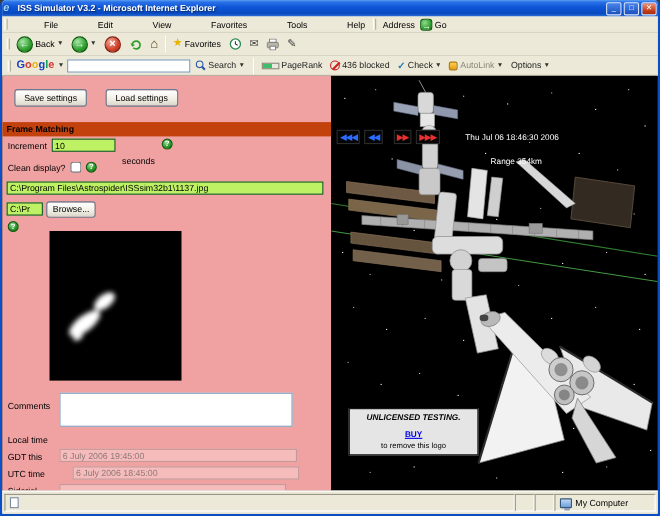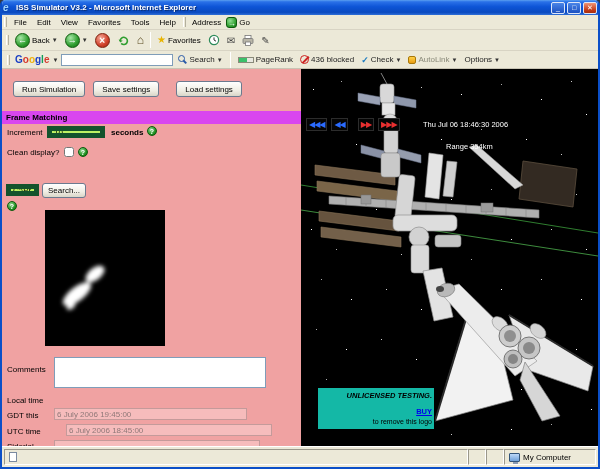--- a/index.html
+++ b/index.html
@@ -20,21 +20,21 @@
   .win-btns{ display:flex; gap:2px; }
   .win-btn{ width:14px; height:12px; border-radius:2px; border:1px solid #dce6f8;
     color:#fff; font-size:7px; line-height:9px; text-align:center;
     background:linear-gradient(#4a85e8,#1b50c0); }
   .win-btn.close{ background:linear-gradient(#ef9576,#c33b17 70%,#a52d0d); }
 
   
   .menubar{ position:absolute; top:15px; left:0; right:0; height:15px; background:#ECE9D8;
     display:flex; align-items:center; font-size:8px; border-bottom:1px solid #d8d4c4; }
   .grip{ width:3px; height:10px; border-left:1px solid #fff; border-right:1px solid #b3af9e; margin:0 2px; }
-  .menu-item{ padding:0 5px; color:#000; white-space:nowrap; }
+  .menu-item{ padding:0 5px; color:#000; white-space:nowrap;margin-left:26px; }
   .addr-label{ padding:0 3px 0 4px; color:#000; }
   .addr-field{ flex:1; height:12px; background:#fff; border:1px solid #7f9db9;
     display:flex; align-items:center; gap:2px; padding:0 2px; margin-right:2px; overflow:hidden; }
   .page-ico{ width:9px; height:9px; background:#fff; border:1px solid #8a9ab0; color:#2a6fe8;
     font-size:7px; font-weight:bold; font-style:italic; line-height:7px; text-align:center; flex:0 0 auto;}
   .addr-text{ flex:1; white-space:nowrap; overflow:hidden; font-size:8px; color:#000; }
   .addr-drop{ width:11px; height:10px; background:linear-gradient(#fdfdfd,#d8d5c8); border:1px solid #9a9a8a;
     font-size:6px; line-height:8px; text-align:center; color:#333; flex:0 0 auto;}
   .go-btn{ display:flex; align-items:center; gap:2px; padding:0 4px 0 2px; font-size:8px; color:#000; }
   .go-ico{ width:11px; height:11px; border-radius:3px; color:#fff; font-size:8px; line-height:11px; text-align:center;
@@ -77,24 +77,24 @@
   .content{ position:absolute; top:69px; left:0; width:596px; height:377px; background:#000; }
 
   
   .left-panel{ position:absolute; left:0; top:0; width:299px; height:377px; background:#f0a2a2;
     overflow:hidden; font-size:8px; color:#000; }
   .btn-row{ position:absolute; top:12px; left:11px; display:flex; }
   .xp-btn{ height:16px; font-size:8px; font-family:"Liberation Sans",sans-serif; padding:0 8px;
     background:linear-gradient(#ffffff,#f0eee4 60%,#d9d6c8); border:1px solid #6b7a8f; border-radius:3px; color:#000;}
   .xp-btn + .xp-btn{ margin-left:8px; }
   .xp-btn.last{ margin-left:17px; }
-  .band{ position:absolute; top:42px; left:0; width:100%; height:13px; background:#d946ef;
+  .band{ position:absolute; top:42px; left:0; width:100%; height:13px; background:#c2410c;
     font-weight:bold; font-size:8px; line-height:13px; padding-left:4px; }
   .lbl{ position:absolute; font-size:8px; white-space:nowrap; }
-  .inp{ position:absolute; height:12px; background:#bef264; border:5px solid #14532d; font-size:8px;
+  .inp{ position:absolute; height:12px; background:#bef264; border:1px solid #14532d; font-size:8px;
     font-family:"Liberation Sans",sans-serif; padding:0 2px; color:#000; }
   .inp.disabled{ background:#f6bcbc; border:1px solid #c49a9a; color:#8f7878; }
   .help{ position:absolute; width:10px; height:10px; border-radius:50%; color:#fff; font-size:7px;
     font-weight:bold; line-height:10px; text-align:center;
     background:radial-gradient(circle at 35% 30%, #8fd88f, #1e8e1e 65%, #0f6a0f); border:1px solid #0c5a0c; }
   .chkbox{ position:absolute; width:10px; height:10px; }
   .thumb{ position:absolute; left:43px; top:141px; width:120px; height:136px; background:#000; }
   .cmt-area{ position:absolute; left:52px; top:288px; width:212px; height:31px; background:#fff;
     border:1px solid #7f9db9; resize:none; font-size:8px; font-family:"Liberation Sans",sans-serif; }
 
@@ -115,22 +115,22 @@
       60px 330px #fff, 95px 320px #ccc, 140px 340px #fff, 180px 330px #aaa, 220px 320px #fff,
       260px 310px #ccc, 290px 340px #fff, 35px 360px #aaa, 75px 355px #fff, 150px 365px #ccc,
       210px 360px #fff, 250px 355px #aaa; }
   .scene{ position:absolute; left:0; top:0; }
   .vcr{ position:absolute; top:49px; left:5px; display:flex; gap:4px; }
   .vcr-btn{ height:13px; background:#050505; border:1px solid #2c2c2c; font-size:8px; line-height:11px;
     letter-spacing:-1px; padding:0 2px; text-align:center; color:#2b6bff; font-family:"DejaVu Sans",sans-serif; }
   .vcr-btn.red{ color:#e83030; }
   .vcr-btn.gap{ margin-left:6px; }
   .vtext{ position:absolute; color:#fff; font-size:7.5px; white-space:nowrap; }
-  .license{ position:absolute; left:16px; top:318px; width:118px; background:#14b8a6; border:1px solid #000;
-    text-align:right; padding:3px 2px 4px; color:#000; }
+  .license{ position:absolute; left:16px; top:302px; width:118px; background:#e5e5e5; border:1px solid #000;
+    text-align:center; padding:3px 2px 4px; color:#000; }
   .license .t1{ font-weight:bold; font-style:italic; font-size:7.5px; }
   .license .buy{ color:#0000ee; font-weight:bold; text-decoration:underline; font-size:7.5px; display:inline-block; margin:1px 0;}
   .license .t2{ font-size:7px; }
 
   
   .statusbar{ position:absolute; left:0; right:0; bottom:0; height:21px; background:#ECE9D8;
     border-top:1px solid #fff; display:flex; align-items:stretch; gap:0; padding:2px; font-size:8px; }
   .sb-seg{ border:1px solid; border-color:#9a978a #fff #fff #9a978a; display:flex; align-items:center;
     gap:3px; padding:0 4px; color:#000; }
   .sb-left{ flex:1; }
@@ -252,39 +252,39 @@
     <span class="gbtn">
       <span>Options</span>
       <span class="caret">▼</span>
     </span>
   </div>
 
   <div class="content">
 
     <div class="left-panel">
       <div class="btn-row">
-        <button class="xp-btn">Run Simulation</button>
         <button class="xp-btn">Save settings</button>
         <button class="xp-btn last">Load settings</button>
       </div>
 
       <div class="band">Frame Matching</div>
 
       <span class="lbl" style="left:5px; top:59px;">Increment</span>
       <input class="inp" style="left: 45px; top: 57px; width: 58px;" value="10">
-      <span class="lbl" style="left:109px; top:59px;font-weight:bold;">seconds</span>
+      <span class="lbl" style="left:109px; top:73px;">seconds</span>
       <span class="help" style="left:145px; top:57px;">?</span>
 
       <span class="lbl" style="left:5px; top:79px;">Clean display?</span>
       <input type="checkbox" class="chkbox" style="left: 62px; top: 78px;">
       <span class="help" style="left:76px; top:78px;">?</span>
 
+      <input class="inp" style="left: 4px; top: 96px; width: 288px;" value="C:\Program Files\Astrospider\ISSsim32b1\1137.jpg">
 
       <input class="inp" style="left: 4px; top: 115px; width: 33px;" value="C:\Pr">
-      <button class="xp-btn" style="position:absolute; left:40px; top:114px; height:15px; padding:0 5px;">Search...</button>
+      <button class="xp-btn" style="position:absolute; left:40px; top:114px; height:15px; padding:0 5px;">Browse...</button>
 
       <span class="help" style="left:5px; top:132px;">?</span>
 
       <div class="thumb">
         <svg width="120" height="136" viewBox="0 0 120 136">
           <defs>
               <filter id="tb" x="-50%" y="-50%" width="200%" height="200%">
                 <feGaussianBlur stdDeviation="2.2"></feGaussianBlur>
               </filter>
             </defs>
@@ -295,21 +295,21 @@
           </g>
         </svg>
       </div>
 
       <span class="lbl" style="left:5px; top:296px;">Comments</span>
       <textarea class="cmt-area" style=""></textarea>
 
       <span class="lbl" style="left:5px; top:327px;">Local time</span>
 
       <span class="lbl" style="left:5px; top:342px;">GDT this</span>
-      <input class="inp disabled" style="left: 52px; top: 339px; width: 193px;" value="6 July 2006 19:45:00">
+      <input class="inp disabled" style="left: 52px; top: 339px; width: 216px;" value="6 July 2006 19:45:00">
 
       <span class="lbl" style="left:5px; top:358px;">UTC time</span>
       <input class="inp disabled" style="left: 64px; top: 355px; width: 206px;" value="6 July 2006 18:45:00">
 
       <span class="lbl" style="left:5px; top:373px;">Siderial</span>
       <input class="inp disabled" style="left: 52px; top: 371px; width: 206px;">
     </div>
 
     <div class="viewer">
       <div class="stars"></div>

